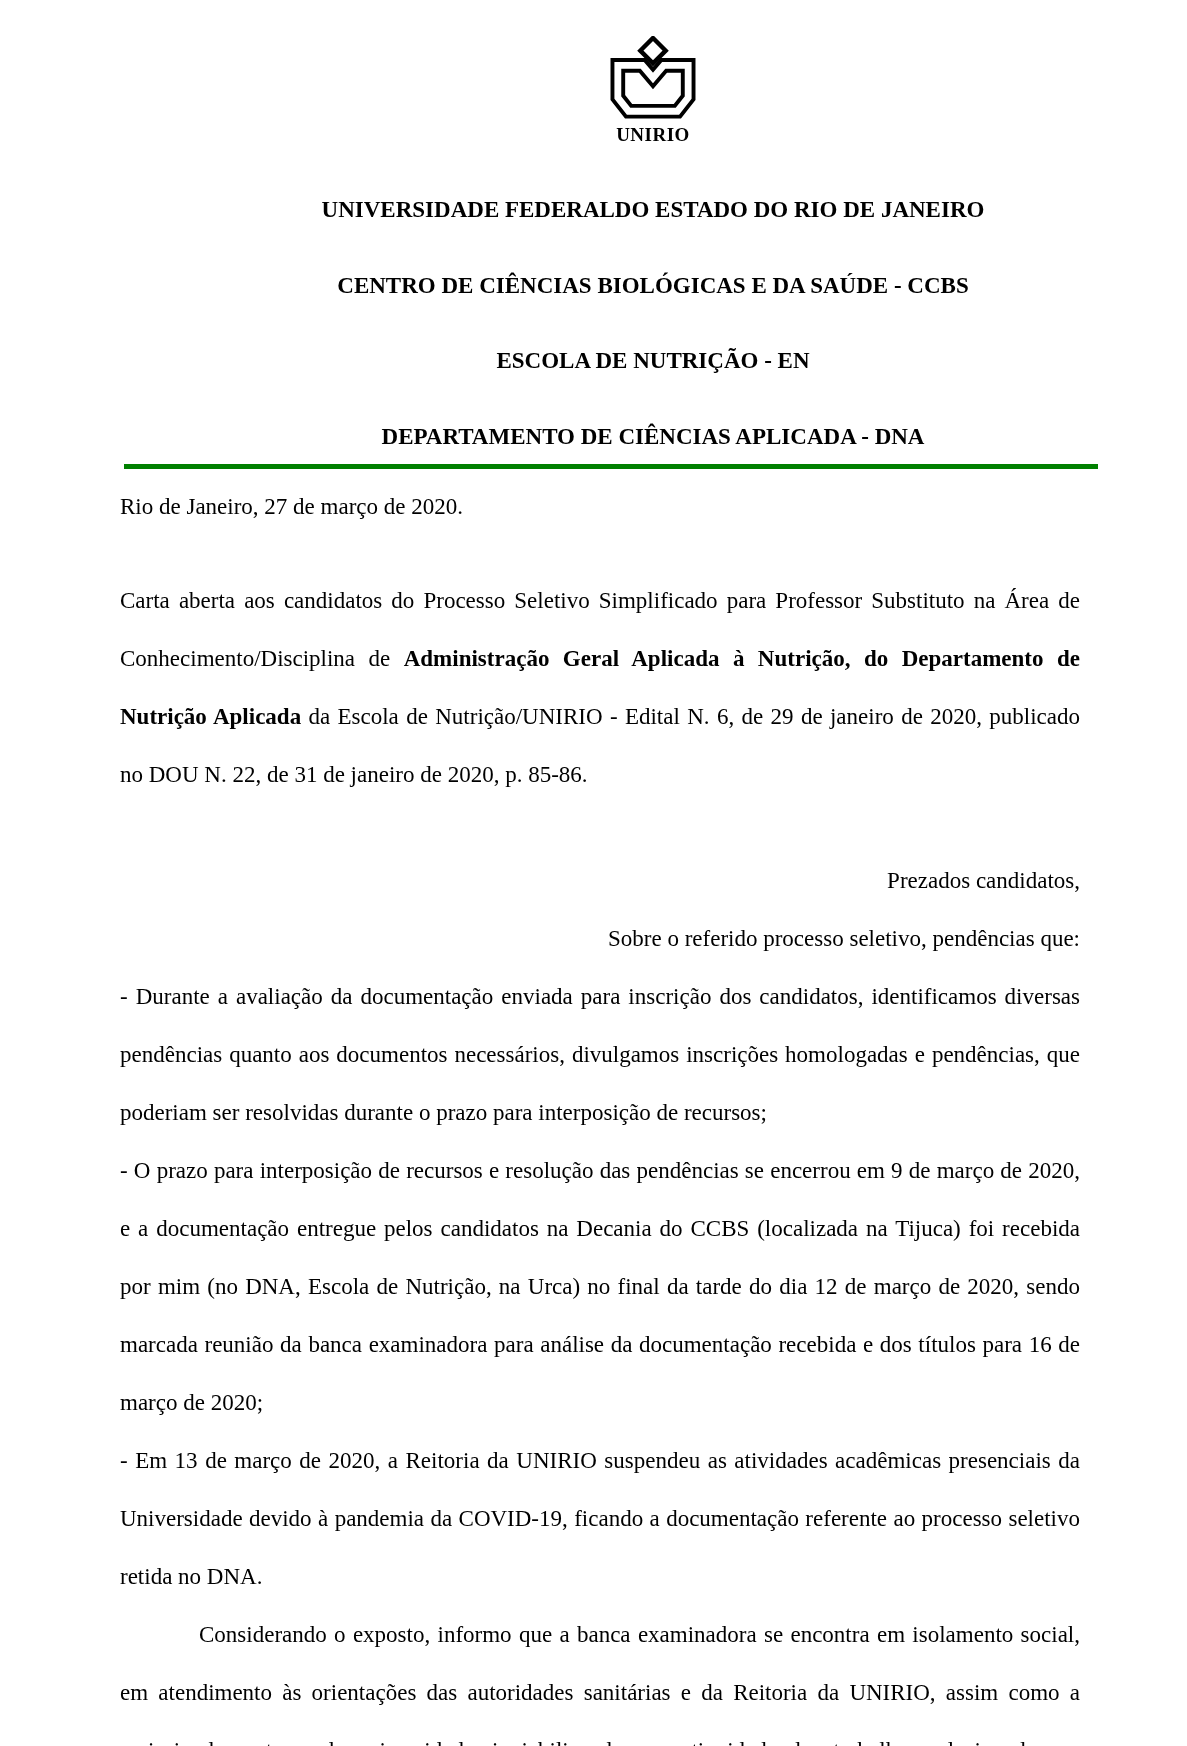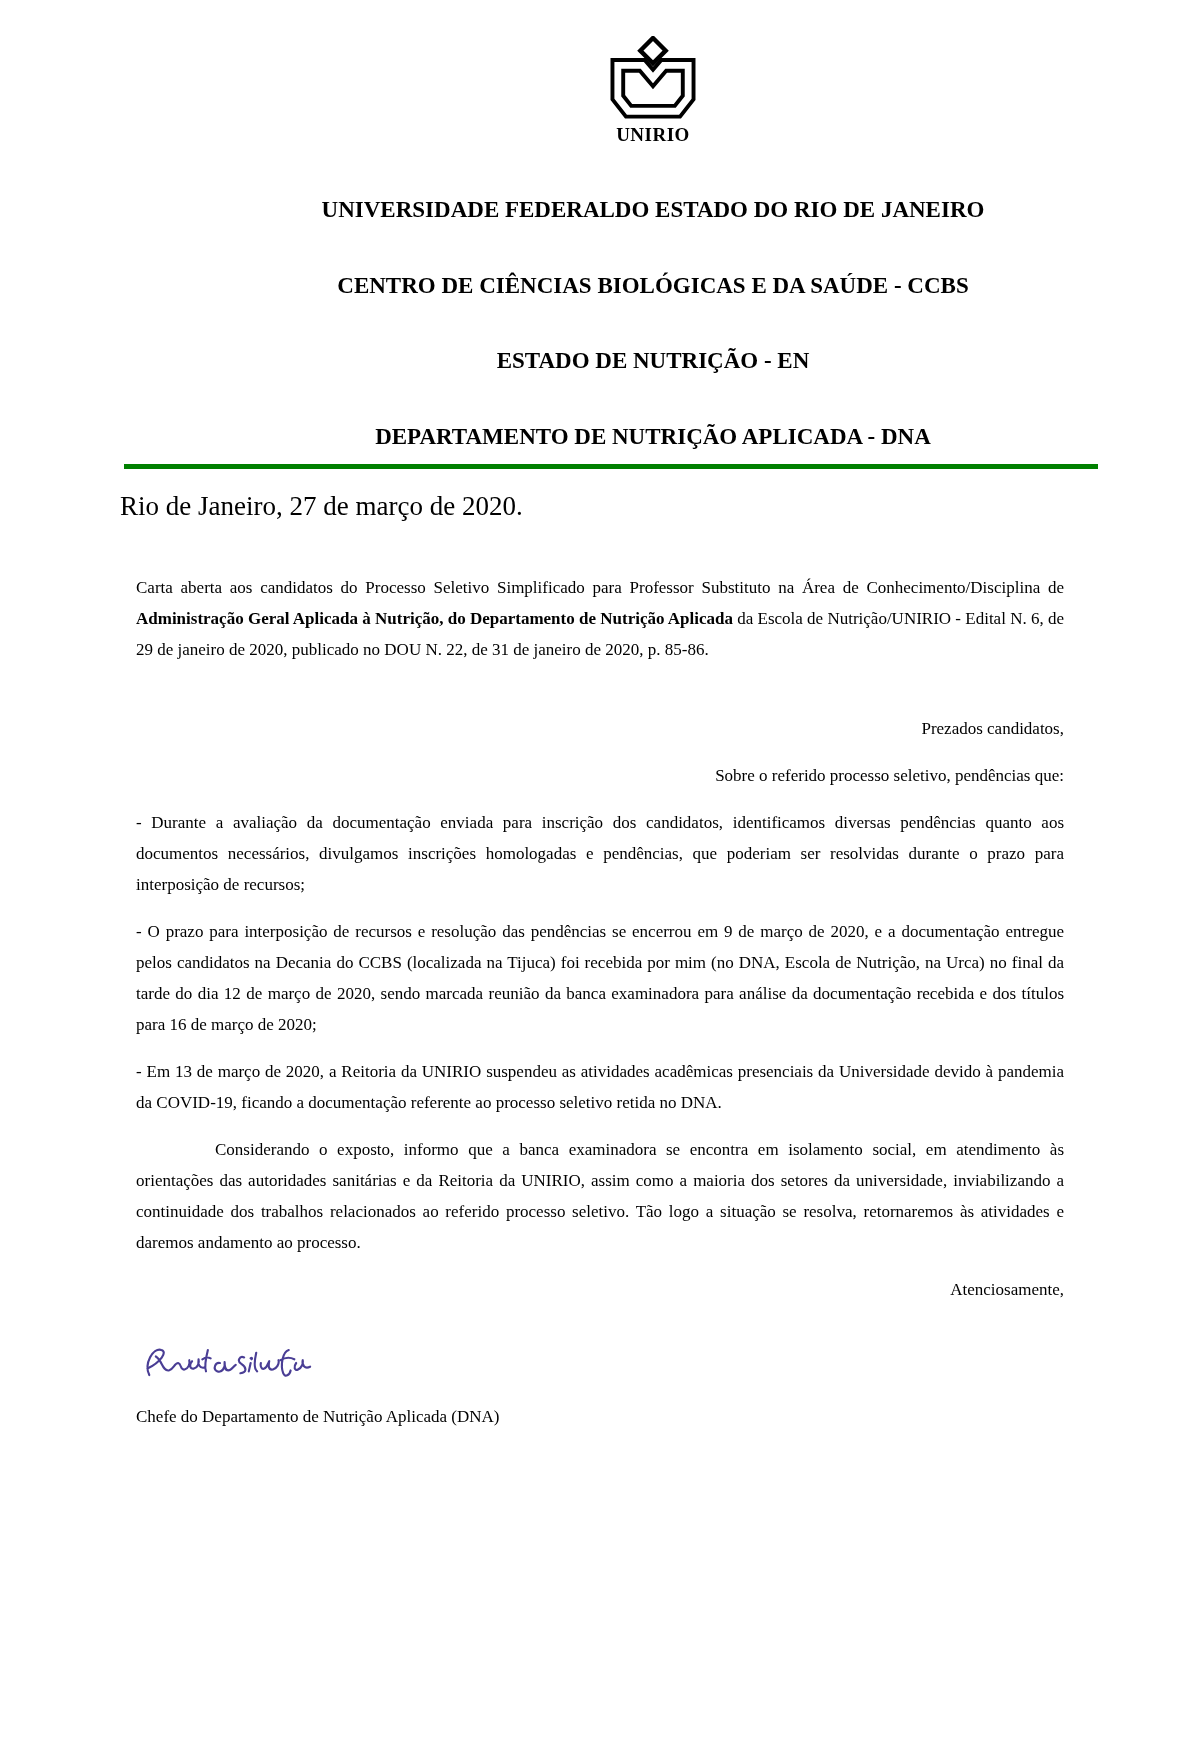--- a/index.html
+++ b/index.html
@@ -13,22 +13,22 @@
 
   
   .letterhead{padding-top:36px;text-align:center;}
   .lh-shift{padding-left:106px;} 
   .logo-svg{display:block;margin:0 auto;width:98px;height:84px;}
   .acronym{font-weight:bold;font-size:19px;line-height:26px;letter-spacing:.5px;margin-top:2px;}
   .lh-line{font-weight:bold;font-size:23px;line-height:27.5px;white-space:nowrap;margin-top:48px;}
   .rule{height:5px;margin-top:14px;margin-left:4px;width:978px;background:#008000;}
 
   
-  .date{font-size:27px;line-height:43.5px;margin:16px 0 0 0;}
-  p{margin:16px;font-size:17px;line-height:31px;}
+  .date{font-size:23px;line-height:43.5px;margin:16px 0 0 0;}
+  p{margin:0;font-size:23px;line-height:58px;}
   .opening{margin-top:43px;text-align:justify;}
   .opening .bold{font-weight:bold;}
   .bodytext{margin-top:48px;}
   .bodytext p{text-align:justify;}
   .bodytext p.ind{text-indent:79px;}
   .bodytext p.noj{text-align:right;}
 
   
   .signature{margin:32px 0 0 20px;height:52px;position:relative;}
   .sig-svg{display:block;width:172px;height:52px;}
@@ -44,22 +44,22 @@
     <header class="letterhead">
       <div class="lh-shift">
         <svg class="logo-svg" viewBox="0 0 100 86" aria-hidden="true">
           <path d="M14,30 H39 L50,43 L61,30 H86 V63 L75,77 H25 L14,63 Z" fill="none" stroke="#000" stroke-width="15" stroke-linejoin="miter"></path>
           <path d="M14,30 H39 L50,43 L61,30 H86 V63 L75,77 H25 L14,63 Z" fill="none" stroke="#fff" stroke-width="7" stroke-linejoin="miter"></path>
           <path d="M50,2 L63,15 L50,28 L37,15 Z" fill="#fff" stroke="#000" stroke-width="4.5"></path>
         </svg>
         <div class="acronym">UNIRIO</div>
         <div class="lh-line">UNIVERSIDADE FEDERALDO ESTADO DO RIO DE JANEIRO</div>
         <div class="lh-line">CENTRO DE CIÊNCIAS BIOLÓGICAS E DA SAÚDE - CCBS</div>
-        <div class="lh-line">ESTADO DE NUTRIÇÃO - EN</div>
-        <div class="lh-line">DEPARTAMENTO DE NUTRIÇÃO APLICADA - DNA</div>
+        <div class="lh-line">ESCOLA DE NUTRIÇÃO - EN</div>
+        <div class="lh-line">DEPARTAMENTO DE CIÊNCIAS APLICADA - DNA</div>
       </div>
       <div class="rule" style="background: rgb(0, 128, 0);"></div>
     </header>
 
     <main>
       <p class="date">Rio de Janeiro, 27 de março de 2020.</p>
 
       <p class="opening"><span>Carta aberta aos candidatos do Processo Seletivo Simplificado para Professor Substituto na Área de Conhecimento/Disciplina de </span><span class="bold">Administração Geral Aplicada à Nutrição, do Departamento de Nutrição Aplicada</span><span> da Escola de Nutrição/UNIRIO - Edital N. 6, de 29 de janeiro de 2020, publicado no DOU N. 22, de 31 de janeiro de 2020, p. 85-86.</span></p>
 
       <div class="bodytext">

